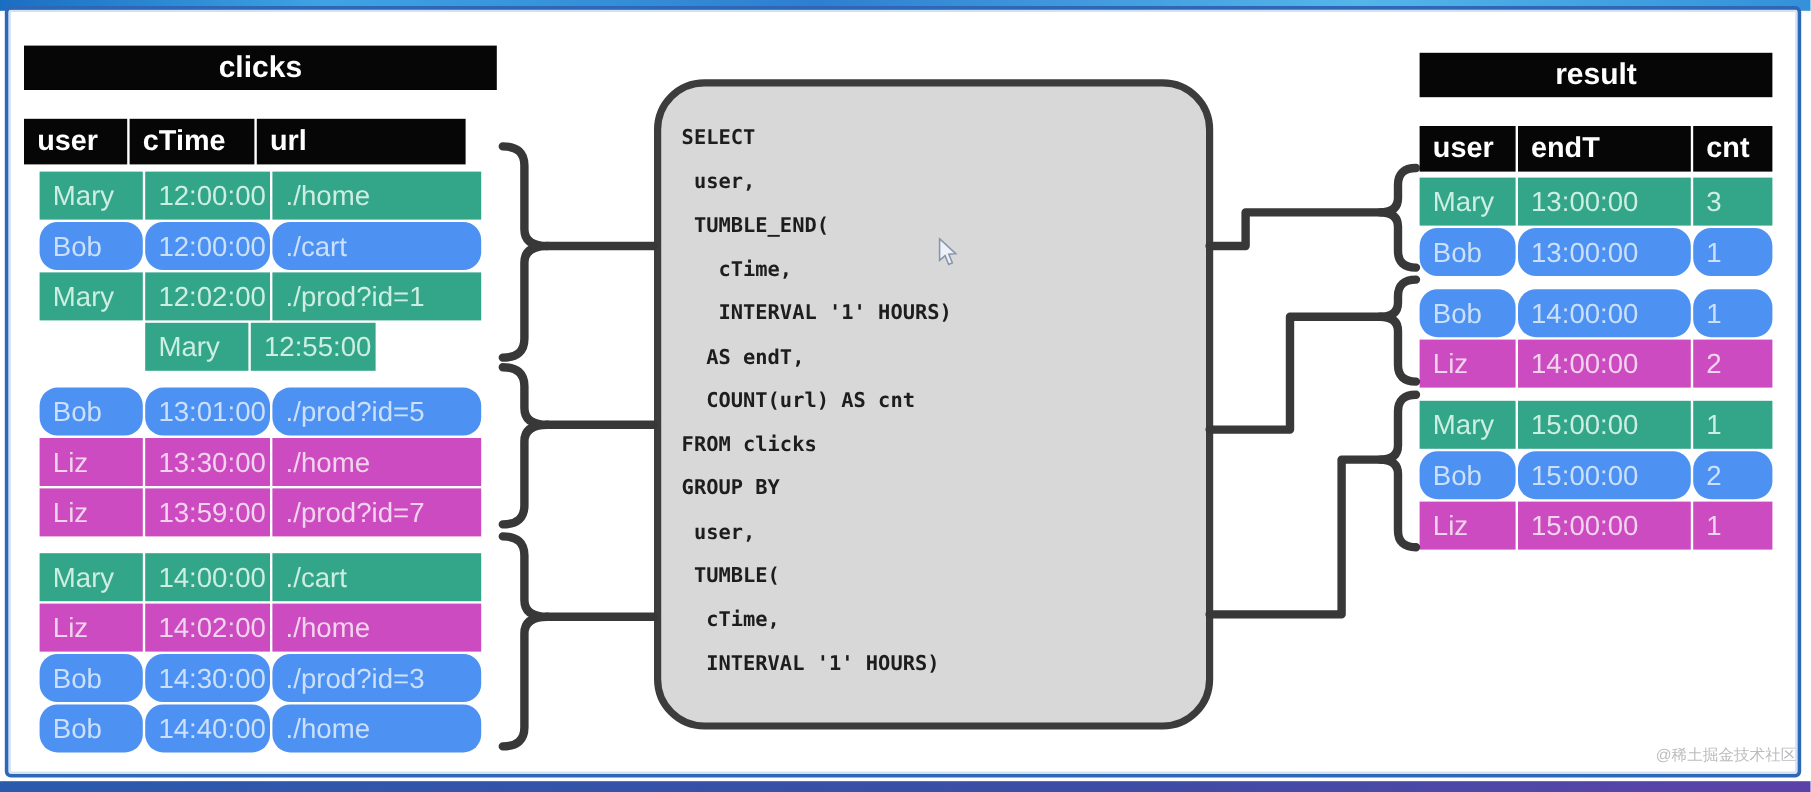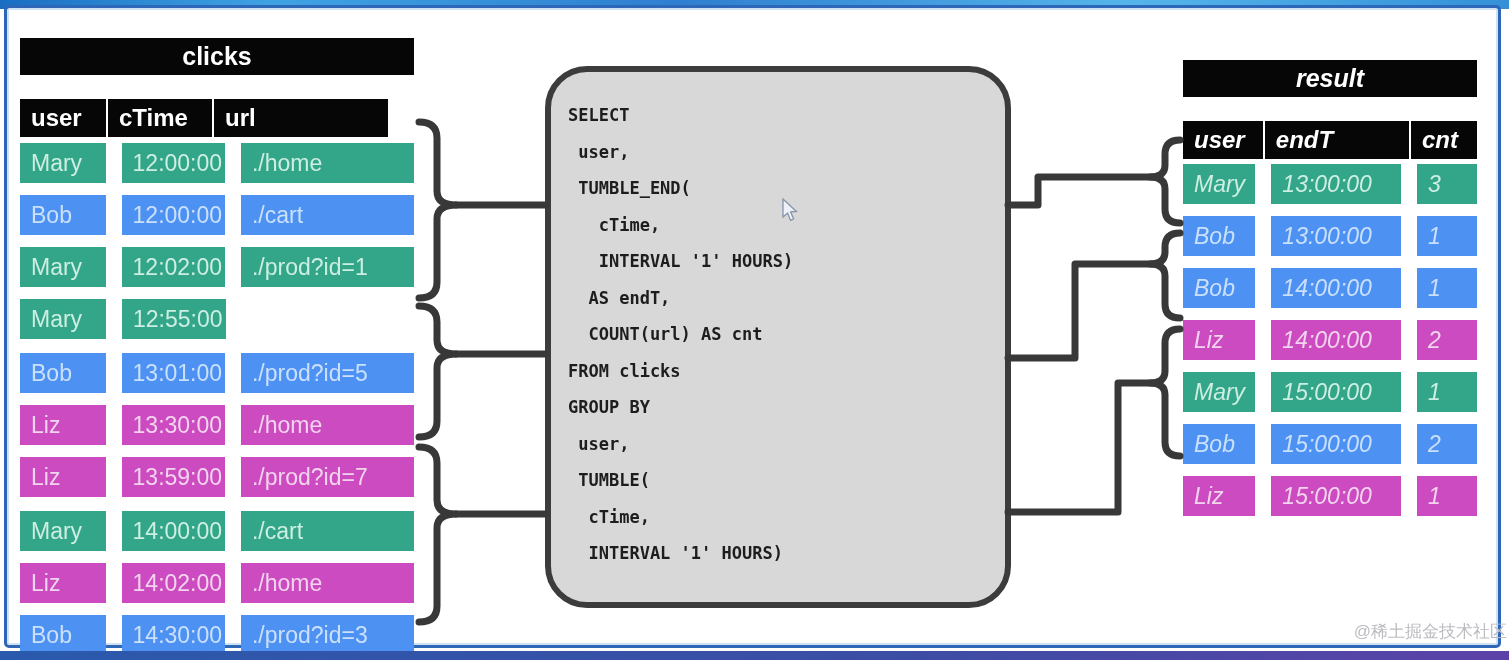--- a/index.html
+++ b/index.html
@@ -8,47 +8,47 @@
   .topbar{position:absolute;left:0;top:0;width:1509px;height:9px;
           background:linear-gradient(90deg,#1a6ec2 0%,#3fa3e3 18%,#2e7fd0 45%,#55b5ea 75%,#3490d8 100%);}
   .bottombar{position:absolute;left:0;top:651px;width:1509px;height:9px;
           background:linear-gradient(90deg,#2a5aac 0%,#3c4da4 60%,#5c42a8 100%);}
   .frame{position:absolute;left:4px;top:5px;width:1497px;height:643px;box-sizing:border-box;
          border:3px solid #2e66b8;border-radius:5px;box-shadow:inset 0 0 0 2px #cfe3f5;}
 
   
   .dtable{position:absolute;}
   .clicks-table{left:20px;top:38px;width:394px;}
-  .result-table{left:1183px;top:60px;width:294px;font-style:italic;}
+  .result-table{left:1183px;top:44px;width:294px;}
   .table-title{height:37px;background:var(--header_bg);color:var(--header_text);
                font-weight:bold;font-size:25px;display:flex;align-items:center;justify-content:center;
                margin-bottom:24px;text-align:right;}
   .thead{display:flex;gap:2px;margin-bottom:6px;}
   .result-table .thead{margin-bottom:5px;}
   .th{background:var(--header_bg);color:var(--header_text);font-weight:bold;font-size:24px;
       height:38px;line-height:38px;padding-left:11px;box-sizing:border-box;}
   .tgroup{margin-bottom:14px;}
   .result-table .tgroup{margin-bottom:11px;}
-  .trow{display:flex;gap:16px;margin-bottom:12px;}
+  .trow{display:flex;gap:2px;margin-bottom:2px;justify-content:center;}
   .tcell{height:40px;line-height:40px;padding-left:11px;box-sizing:border-box;font-size:23px;}
   .clicks-table .col-0{width:86px;} .clicks-table .col-1{width:104px;} .clicks-table .col-2{width:174px;}
   .result-table .col-0{width:86px;} .result-table .col-1{width:156px;} .result-table .col-2{width:71px;}
   .green  .tcell{background:var(--green_bg); color:var(--green_text);}
-  .blue   .tcell{background:var(--blue_bg);  color:var(--blue_text);}
+  .blue   .tcell{background:var(--blue_bg);  color:var(--blue_text);border-radius:15px;}
   .magenta .tcell{background:var(--magenta_bg);color:var(--magenta_text);}
 
   
   .sql-box{position:absolute;left:545px;top:66px;width:466px;height:542px;box-sizing:border-box;
            background:var(--sql_bg);border:6px solid var(--sql_border);border-radius:42px;}
   .sql-code{position:absolute;left:568px;top:97px;margin:0;white-space:pre;
             font-family:"DejaVu Sans Mono",monospace;font-weight:bold;font-size:17px;
             line-height:36.5px;color:var(--sql_text);}
 
   .overlay{position:absolute;left:0;top:0;pointer-events:none;}
-  .watermark{position:absolute;right:2px;top:620px;font-size:17px;color:var(--watermark);}
+  .watermark{position:absolute;right:12px;top:620px;font-size:13px;color:var(--watermark);}
   .cursor{position:absolute;left:780px;top:198px;}
 </style>
 </head>
 <body>
 
 <div id="canvas">
 
   <div class="topbar"></div>
   <div class="frame"></div>
 

